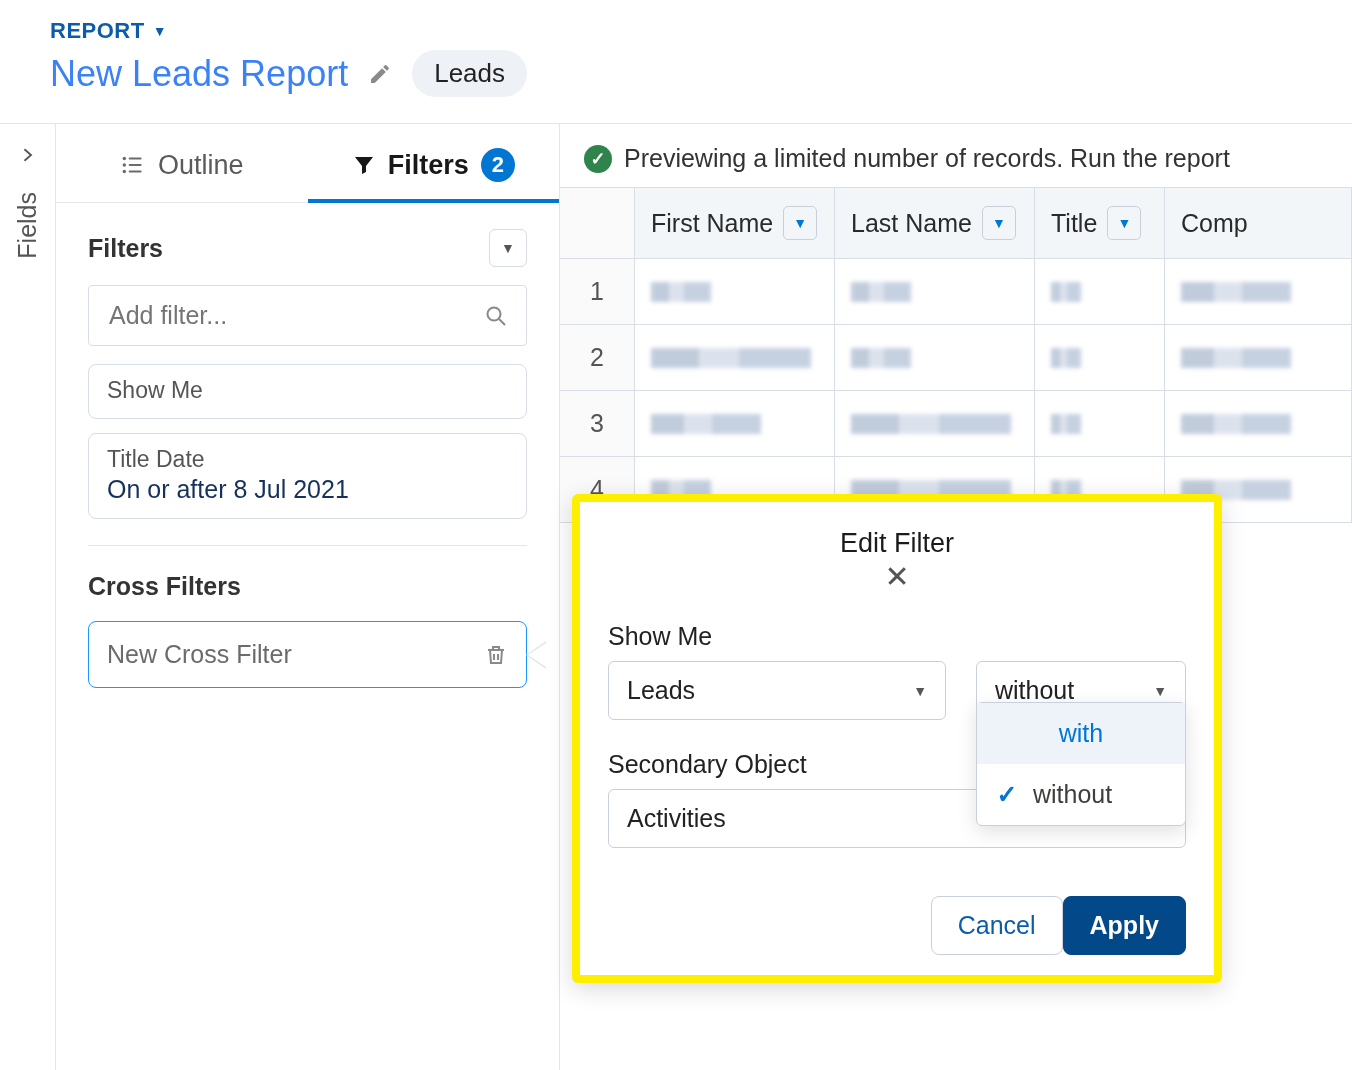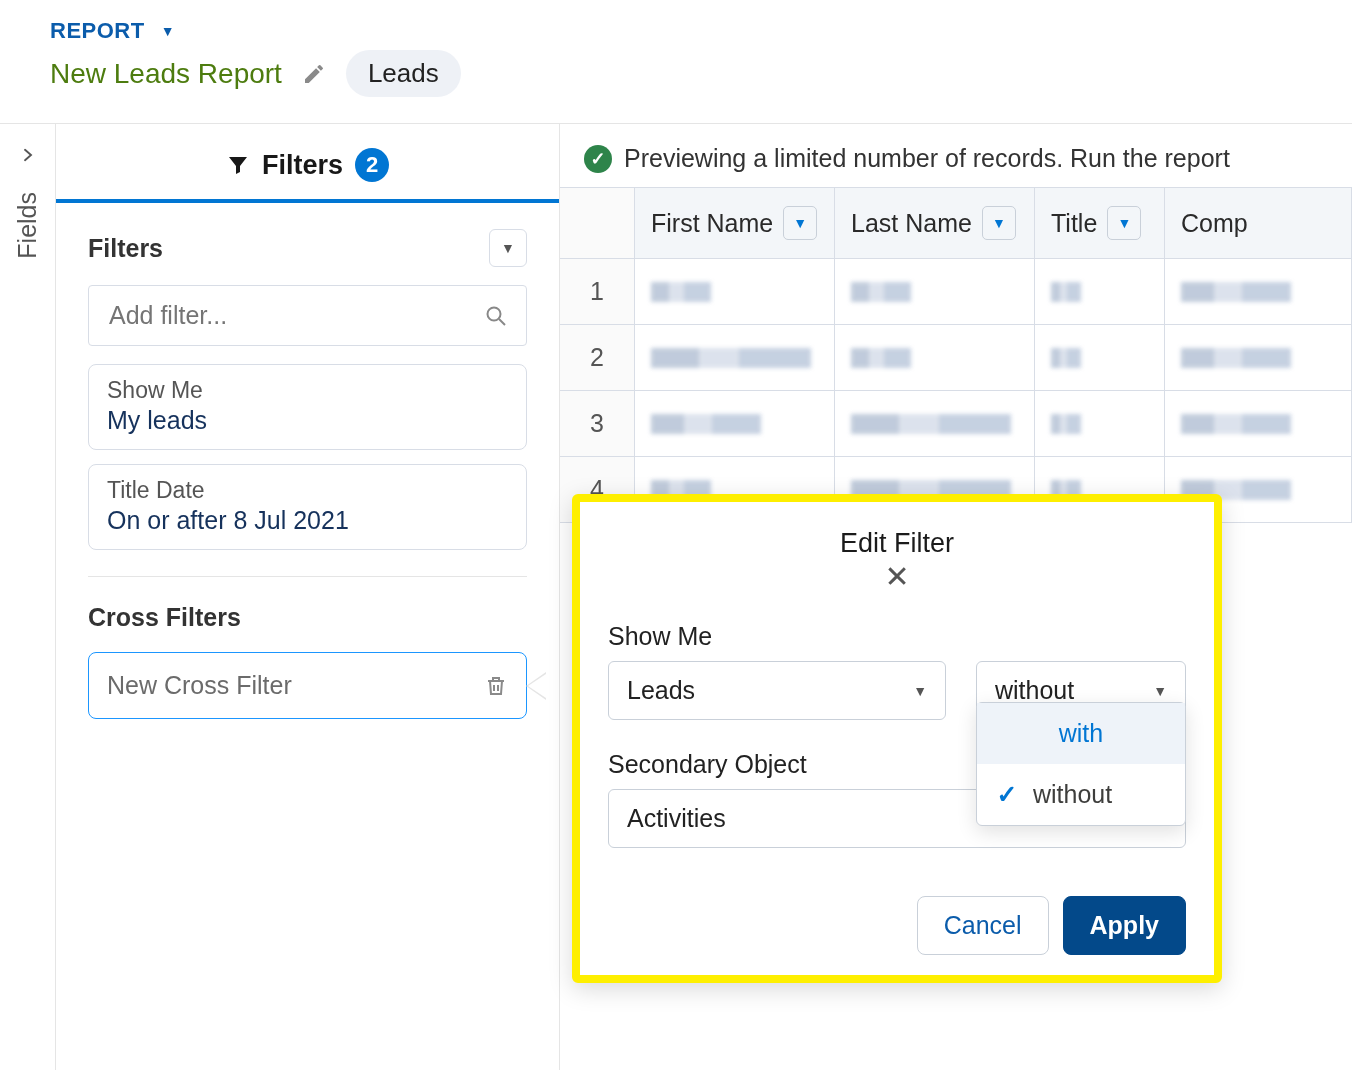--- a/index.html
+++ b/index.html
@@ -1,24 +1,24 @@
 <!DOCTYPE html>
 <html><head>
 <meta charset="utf-8">
 <style>
   * { box-sizing: border-box; font-family: -apple-system, BlinkMacSystemFont, "Segoe UI", Helvetica, Arial, sans-serif; }
   body { margin: 0; background: #fff; color: #3e3e3c; overflow: hidden; }
   .app { width: 1352px; height: 1070px; position: relative; }
 
   
   .header { padding: 18px 0 0 50px; border-bottom: 1px solid #e5e5e5; height: 124px; }
-  .report-label { color: #0b5cab; font-weight: 700; font-size: 22px; letter-spacing: 0.5px; display: flex; align-items: center; gap: 16px; cursor: pointer; }
+  .report-label { color: #0b5cab; font-weight: 700; font-size: 22px; letter-spacing: 0.5px; display: flex; align-items: center; gap: 8px; cursor: pointer; }
   .report-label .tri { font-size: 14px; color: #0b5cab; }
   .title-row { display: flex; align-items: center; gap: 20px; margin-top: 6px; }
-  .page-title { font-size: 28px; font-weight: 400; color: #4d7c0f; }
+  .page-title { font-size: 36px; font-weight: 400; color: #3b82f6; }
   .pencil { color: #777; cursor: pointer; }
   .pill { background: #eef1f6; color: #222; font-size: 26px; padding: 8px 22px; border-radius: 24px; font-weight: 400; }
 
   
   .body { display: flex; height: calc(100% - 124px); position: relative; }
   .fields-rail { width: 56px; border-right: 1px solid #e5e5e5; display: flex; flex-direction: column; align-items: center; padding-top: 22px; gap: 28px; }
   .fields-rail .chev { font-size: 22px; color: #444; cursor: pointer; }
   .fields-rail .vlabel { writing-mode: vertical-rl; transform: rotate(180deg); font-size: 25px; color: #555; }
 
   .sidebar { width: 504px; border-right: 1px solid #e5e5e5; display: flex; flex-direction: column; }
@@ -83,21 +83,21 @@
   .select { border: 1px solid #c9d0d9; border-radius: 6px; padding: 14px 18px; font-size: 25px; color: #222; display: flex; align-items: center; justify-content: space-between; gap: 30px; cursor: pointer; background: #fff; }
   .select .tri { font-size: 14px; color: #555; }
   .select.wide { flex: 1; }
   .select.narrow { width: 210px; }
   .dropdown { position: absolute; right: 28px; top: 200px; width: 210px; background: #fff; border: 1px solid #c9d0d9; border-radius: 6px; box-shadow: 0 6px 20px rgba(0,0,0,0.12); z-index: 10; }
   .dropdown .item { padding: 16px 18px; font-size: 25px; display: flex; align-items: center; gap: 14px; cursor: pointer; }
   .dropdown .item:first-child { background: #eef3f9; color: #0176d3; justify-content: center; }
   .dropdown .item .check { color: #0176d3; width: 24px; display: inline-flex; justify-content: center; font-weight: 700; }
 
   .sec-obj { margin-top: 30px; }
-  .actions { display: flex; justify-content: flex-end; gap: 14px; margin-top: 48px; }
+  .actions { display: flex; justify-content: flex-end; margin-top: 48px; }
   .btn { font-size: 25px; padding: 14px 26px; border-radius: 8px; cursor: pointer; }
   .btn.cancel { background: #fff; border: 1px solid #c9d0d9; color: #0b5cab; }
   .btn.apply { background: #03498a; border: 1px solid #03498a; color: #fff; font-weight: 600; }
 
   svg { display: block; }
 </style>
 </head>
 <body>
 
 <div class="app">
@@ -124,20 +124,33 @@
       <span class="chev">
         <svg width="18" height="18" viewBox="0 0 24 24">
             <path d="M8 5l8 7-8 7" fill="none" stroke="#555" stroke-width="2.5" stroke-linecap="round"></path>
           </svg>
       </span>
       <span class="vlabel">Fields</span>
     </div>
 
     <div class="sidebar">
       <div class="tabs">
+        <div class="tab">
+          <span class="outline-icon">
+            <svg width="26" height="26" viewBox="0 0 24 24" fill="#6b6b6b">
+                <circle cx="4" cy="6" r="1.6"></circle>
+                <rect x="8" y="5" width="12" height="2" rx="1"></rect>
+                <circle cx="4" cy="12" r="1.6"></circle>
+                <rect x="8" y="11" width="12" height="2" rx="1"></rect>
+                <circle cx="4" cy="18" r="1.6"></circle>
+                <rect x="8" y="17" width="12" height="2" rx="1"></rect>
+              </svg>
+          </span>
+          <span>Outline</span>
+        </div>
         <div class="tab active">
           <span class="filter-icon">
             <svg width="24" height="24" viewBox="0 0 24 24" fill="#181818">
                 <path d="M3 4h18l-7 9v6l-4 2v-8L3 4z"></path>
               </svg>
           </span>
           <span>Filters</span>
           <span class="badge">2</span>
         </div>
       </div>
@@ -155,21 +168,20 @@
           <span class="mag">
             <svg width="24" height="24" viewBox="0 0 24 24" fill="none" stroke="#888" stroke-width="2">
                 <circle cx="10" cy="10" r="6.5"></circle>
                 <line x1="15" y1="15" x2="21" y2="21"></line>
               </svg>
           </span>
         </div>
 
         <div class="filter-card">
           <div class="label">Show Me</div>
-          <div class="value">My leads</div>
         </div>
         <div class="filter-card">
           <div class="label">Title Date</div>
           <div class="value">On or after 8 Jul 2021</div>
         </div>
 
         <hr class="hr">
 
         <div class="section-label">Cross Filters</div>
 

